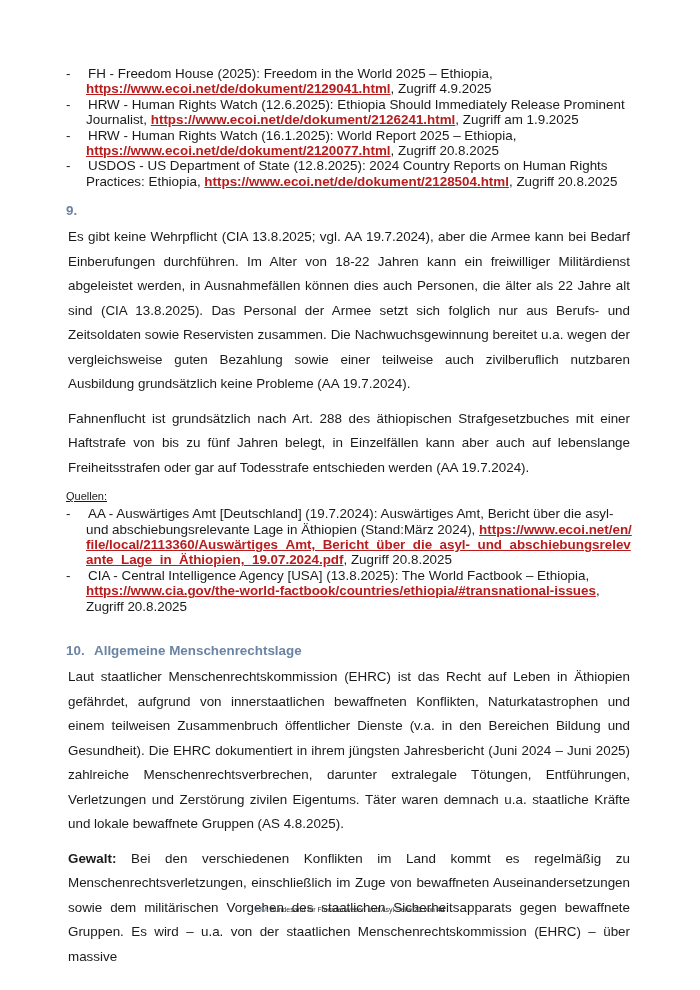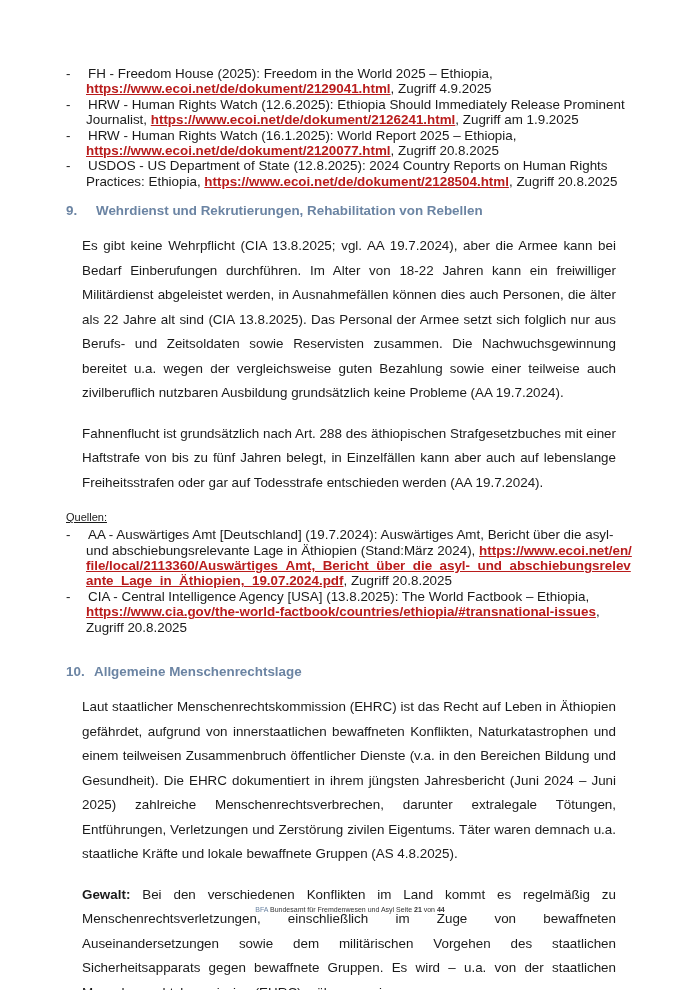--- a/index.html
+++ b/index.html
@@ -6,40 +6,39 @@
     body { width: 700px; height: 990px; position: relative; overflow: hidden;
            font-family: "Liberation Sans", sans-serif; color: #1a1a1a; }
     .page { position: absolute; left: 66px; top: 66px; width: 566px; }
     ul.src { list-style: none; margin: 0; padding: 0; font-size: 13.4px; line-height: 15.4px; }
     ul.src li { position: relative; padding-left: 20px; }
     ul.src li .dash { position: absolute; left: 0; top: 0; width: 14px; }
     ul.src li .lead { padding-left: 2px; }
     a { color: #b91c1c; text-decoration: underline; font-weight: bold; }
     h2 { font-size: 13.4px; color: #6b84a3; font-weight: bold; margin: 0; display: flex; }
     h2 .num { width: 30px; flex: none; }
-    p { font-size: 13.4px; line-height: 24.5px; text-align: justify; margin: 16px; }
+    p { font-size: 13.4px; line-height: 24.5px; text-align: justify; margin: 2px; }
     .quellen { font-size: 11px; text-decoration: underline; margin: 0; }
     .footer { position: absolute; left: 0; width: 700px; top: 906px; text-align: center; font-size: 7px; color: #333; }
     .footer .brand { color: #6b84a3; }
     .footer b { font-weight: bold; }
   </style>
 </head>
 <body>
 
 <div class="page">
   <ul class="src">
     <li><span class="dash">-</span><span class="lead">FH - Freedom House (2025): Freedom in the World 2025 – Ethiopia,</span> <a>https://www.ecoi.net/de/dokument/2129041.html</a><span>, Zugriff 4.9.2025</span></li>
     <li><span class="dash">-</span><span class="lead">HRW - Human Rights Watch (12.6.2025): Ethiopia Should Immediately Release Prominent Journalist,</span> <a>https://www.ecoi.net/de/dokument/2126241.html</a><span>, Zugriff am 1.9.2025</span></li>
     <li><span class="dash">-</span><span class="lead">HRW - Human Rights Watch (16.1.2025): World Report 2025 – Ethiopia,</span> <a>https://www.ecoi.net/de/dokument/2120077.html</a><span>, Zugriff 20.8.2025</span></li>
     <li><span class="dash">-</span><span class="lead">USDOS - US Department of State (12.8.2025): 2024 Country Reports on Human Rights Practices: Ethiopia,</span> <a>https://www.ecoi.net/de/dokument/2128504.html</a><span>, Zugriff 20.8.2025</span></li>
   </ul>
 
   <h2 style="margin-top:14px; margin-bottom:7px;">
     <span class="num">9.</span>
-    <span>Wehrdienst und Rekrutierungen, Rehabilitation von Rebellen</span>
   </h2>
   <p>Es gibt keine Wehrpflicht (CIA 13.8.2025; vgl. AA 19.7.2024), aber die Armee kann bei Bedarf Einberufungen durchführen. Im Alter von 18-22 Jahren kann ein freiwilliger Militärdienst abgeleistet werden, in Ausnahmefällen können dies auch Personen, die älter als 22 Jahre alt sind (CIA 13.8.2025). Das Personal der Armee setzt sich folglich nur aus Berufs- und Zeitsoldaten sowie Reservisten zusammen. Die Nachwuchsgewinnung bereitet u.a. wegen der vergleichsweise guten Bezahlung sowie einer teilweise auch zivilberuflich nutzbaren Ausbildung grundsätzlich keine Probleme (AA 19.7.2024).</p>
   <p style="margin-top:10px;">Fahnenflucht ist grundsätzlich nach Art. 288 des äthiopischen Strafgesetzbuches mit einer Haftstrafe von bis zu fünf Jahren belegt, in Einzelfällen kann aber auch auf lebenslange Freiheitsstrafen oder gar auf Todesstrafe entschieden werden (AA 19.7.2024).</p>
   <div class="quellen" style="margin-top:10px; margin-bottom:4px;">Quellen:</div>
   <ul class="src">
     <li><span class="dash">-</span><span class="lead">AA - Auswärtiges Amt [Deutschland] (19.7.2024): Auswärtiges Amt, Bericht über die asyl- und abschiebungsrelevante Lage in Äthiopien (Stand:März 2024),</span> <a style="word-break:break-all;">https://www.ecoi.net/en/file/local/2113360/Auswärtiges_Amt,_Bericht_über_die_asyl-_und_abschiebungsrelevante_Lage_in_Äthiopien,_19.07.2024.pdf</a><span>, Zugriff 20.8.2025</span></li>
     <li><span class="dash">-</span><span class="lead">CIA - Central Intelligence Agency [USA] (13.8.2025): The World Factbook – Ethiopia,</span> <a>https://www.cia.gov/the-world-factbook/countries/ethiopia/#transnational-issues</a><span>, Zugriff 20.8.2025</span></li>
   </ul>
 
   <h2 style="margin-top:29px; margin-bottom:7px;">

